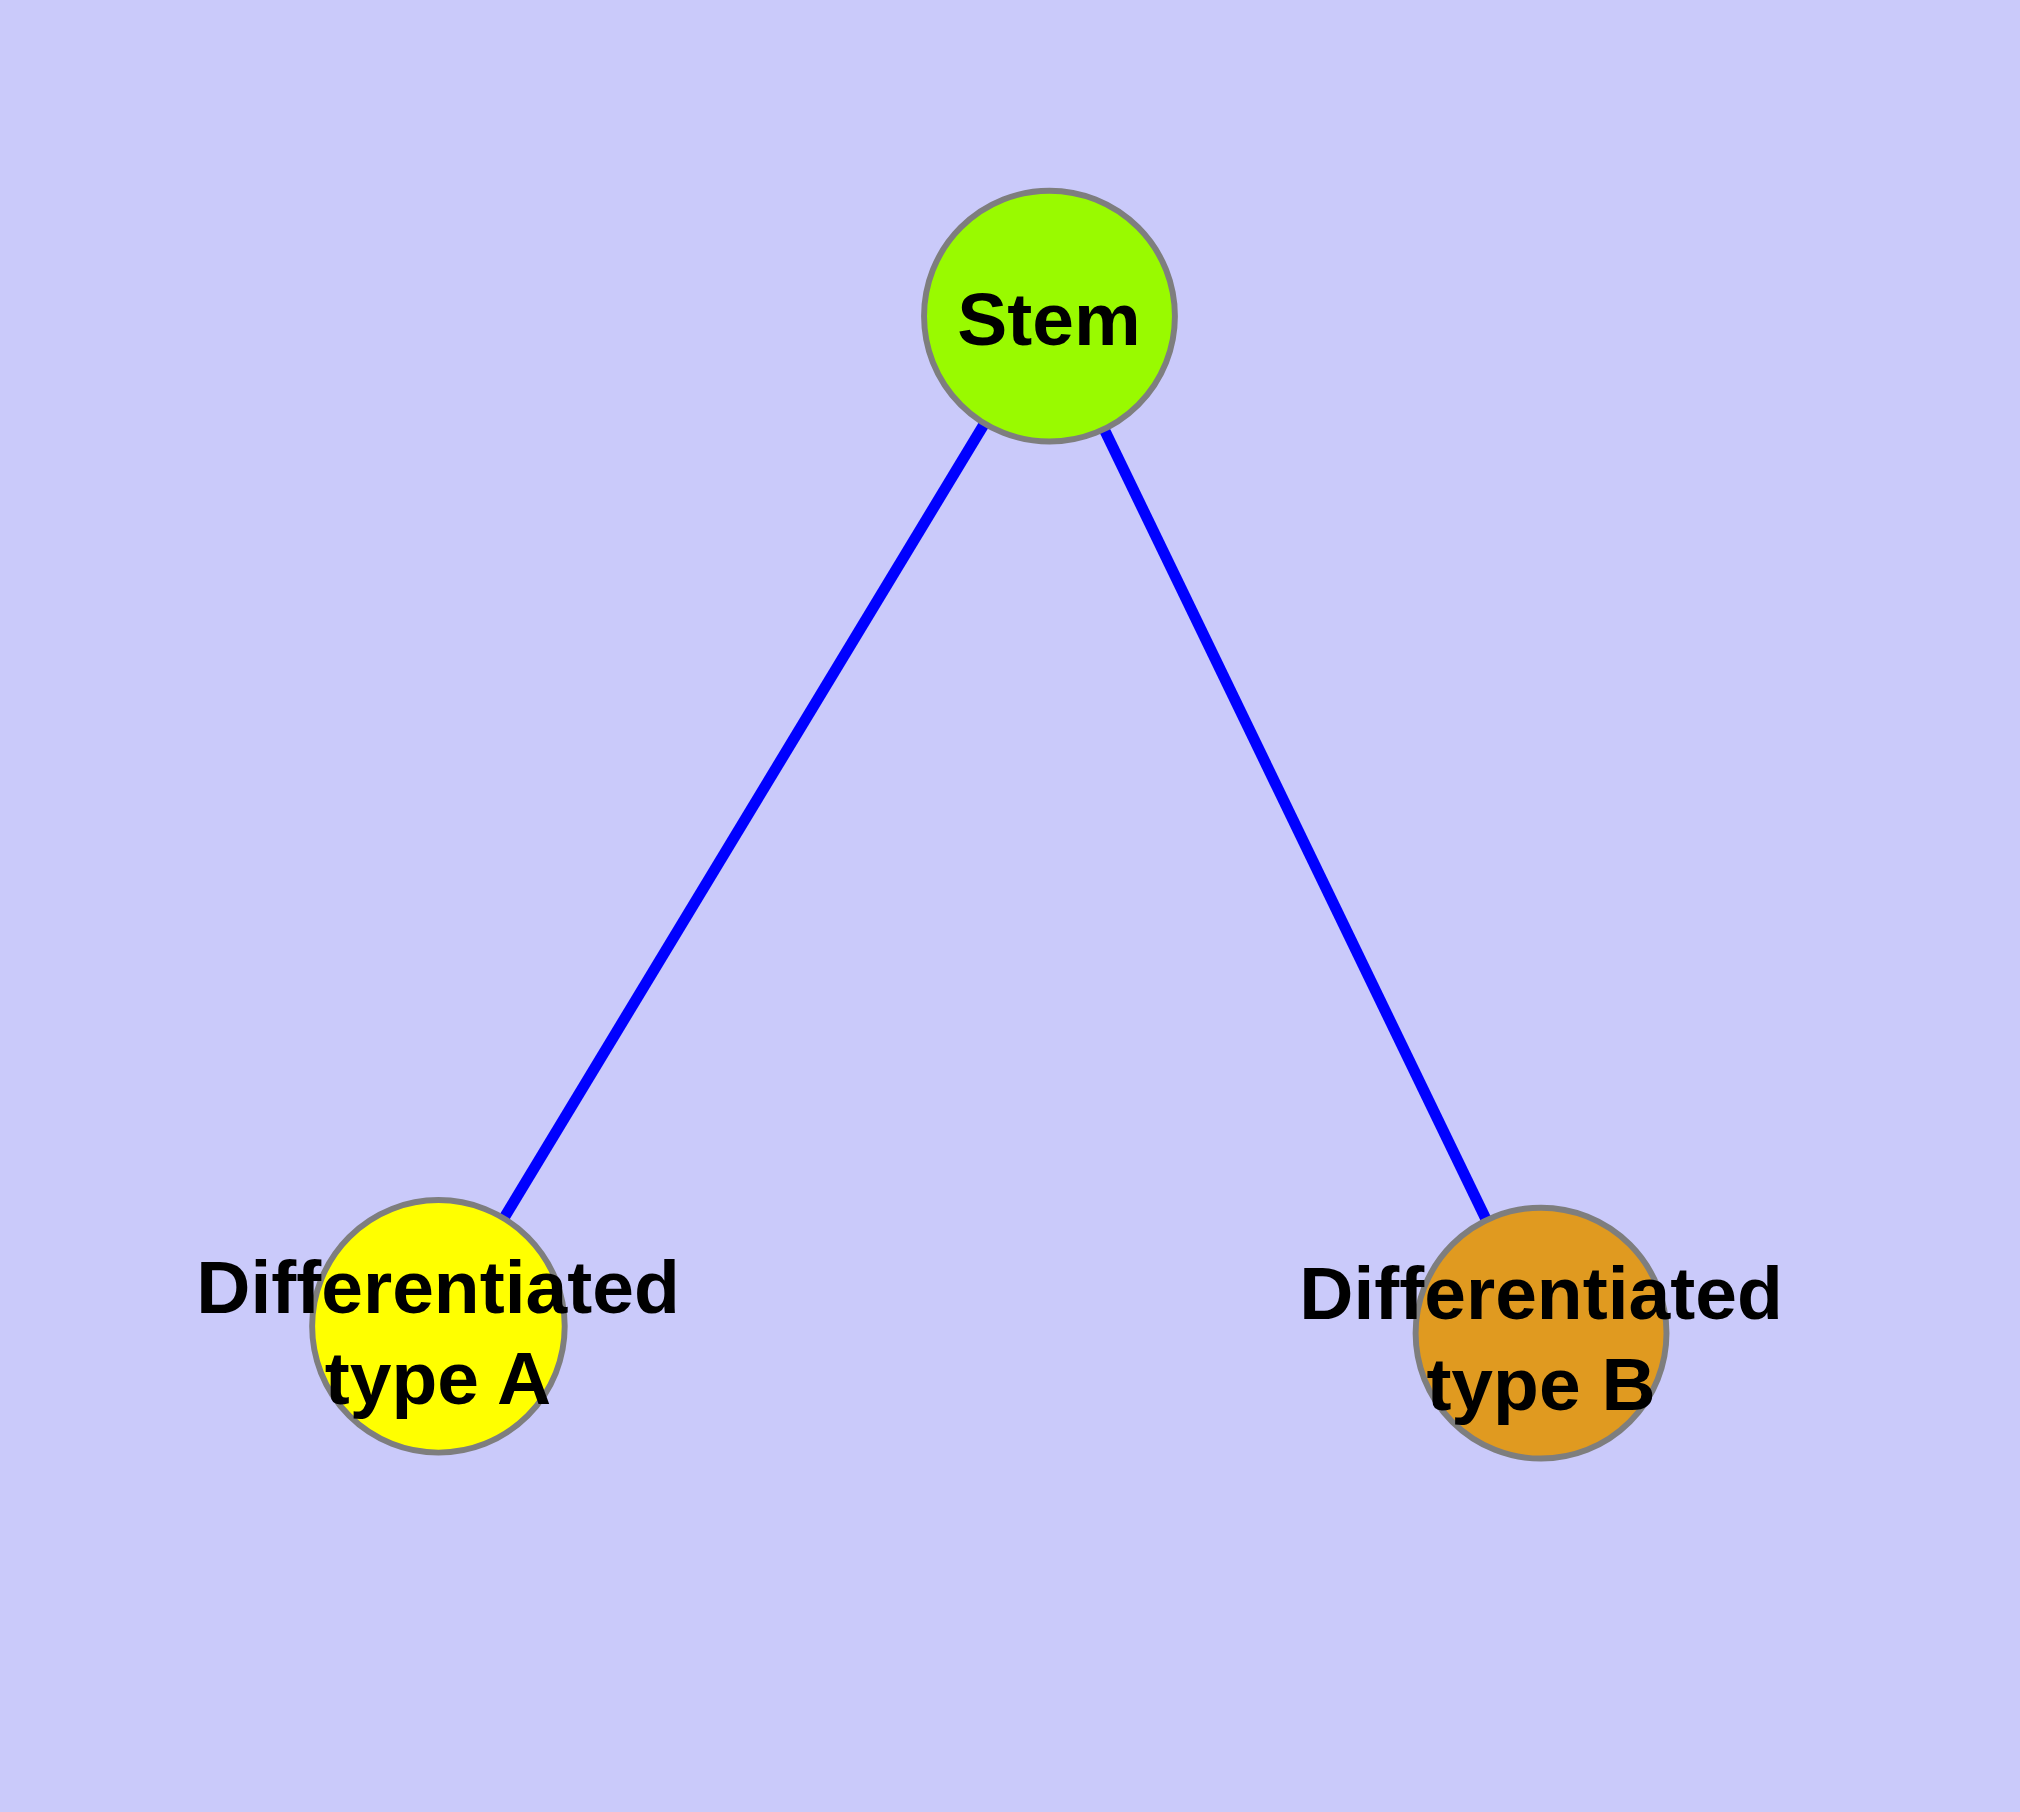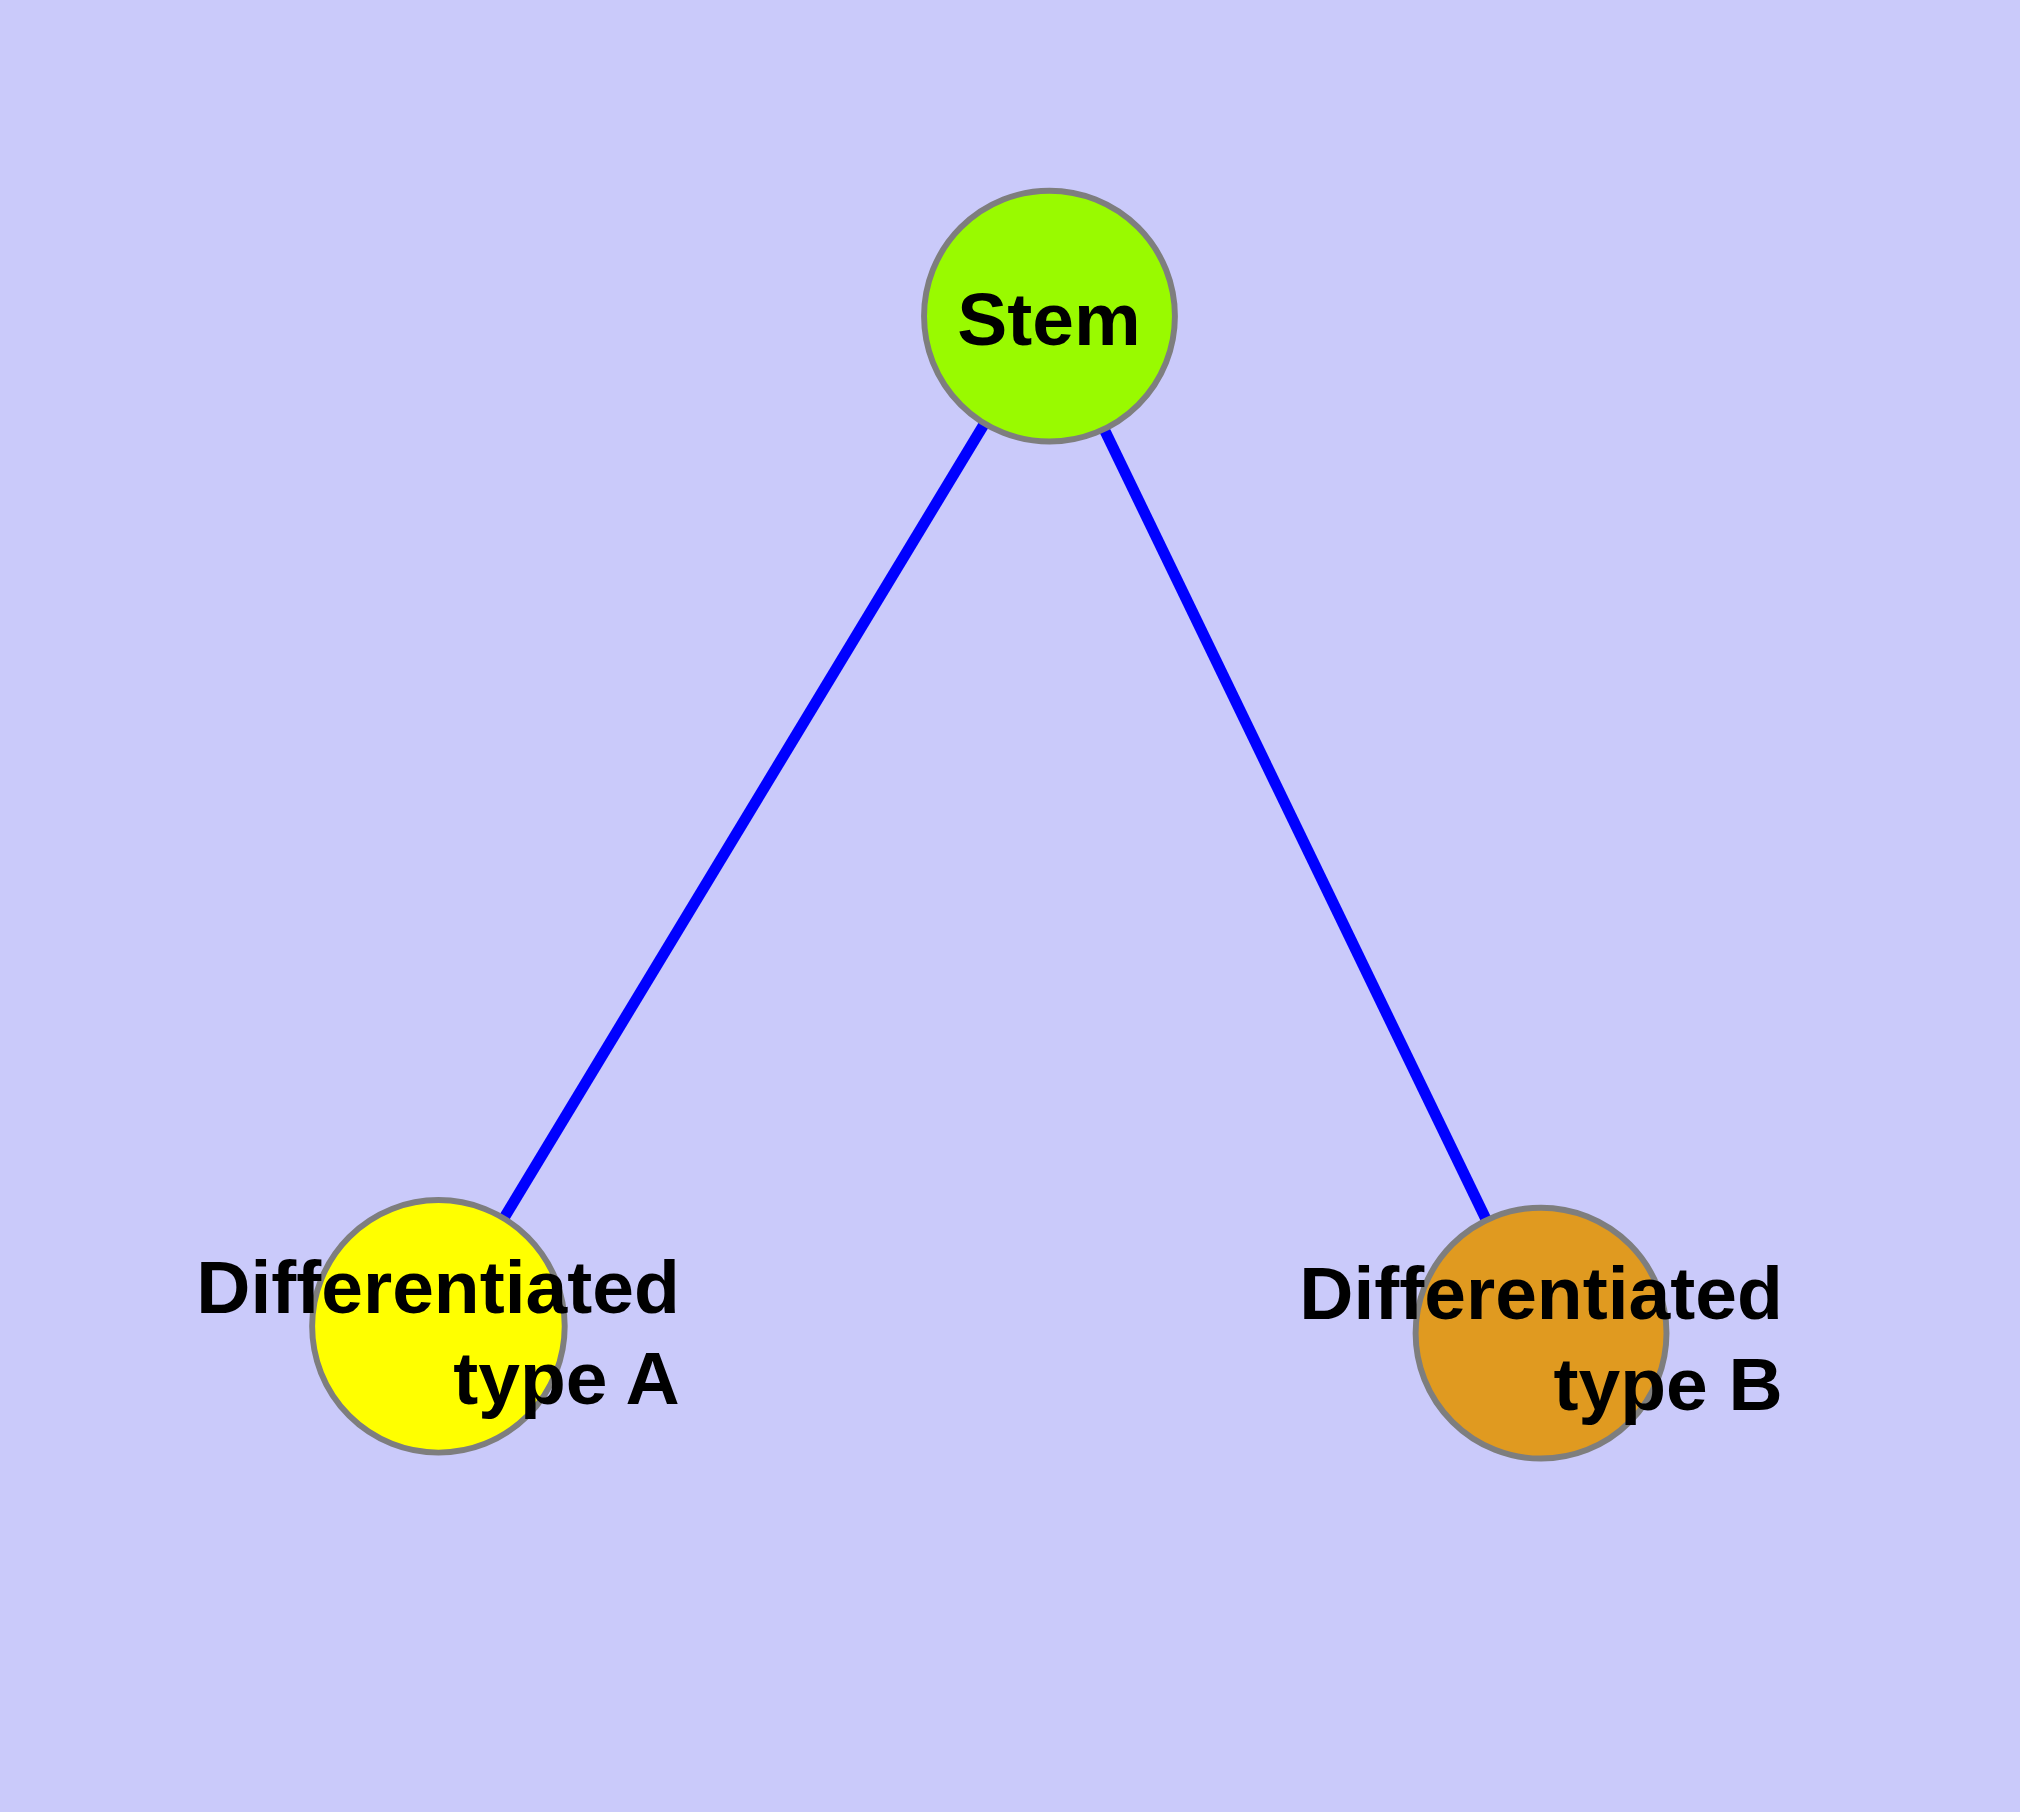--- a/index.html
+++ b/index.html
@@ -25,21 +25,21 @@
     stroke-width: 13;
     fill: none;
   }
   .node {
     stroke-width: 7;
   }
   .node-label {
     position: absolute;
     transform: translate(-50%, -50%);
     white-space: pre-line;
-    text-align: right;
+    text-align: center;
     font-weight: 700;
     font-size: 75px;
     line-height: 91px;
     letter-spacing: 0;
   }
 </style>
 </head>
 <body>
 
 <div class="canvas" style="background-color: rgb(202, 202, 250);">

